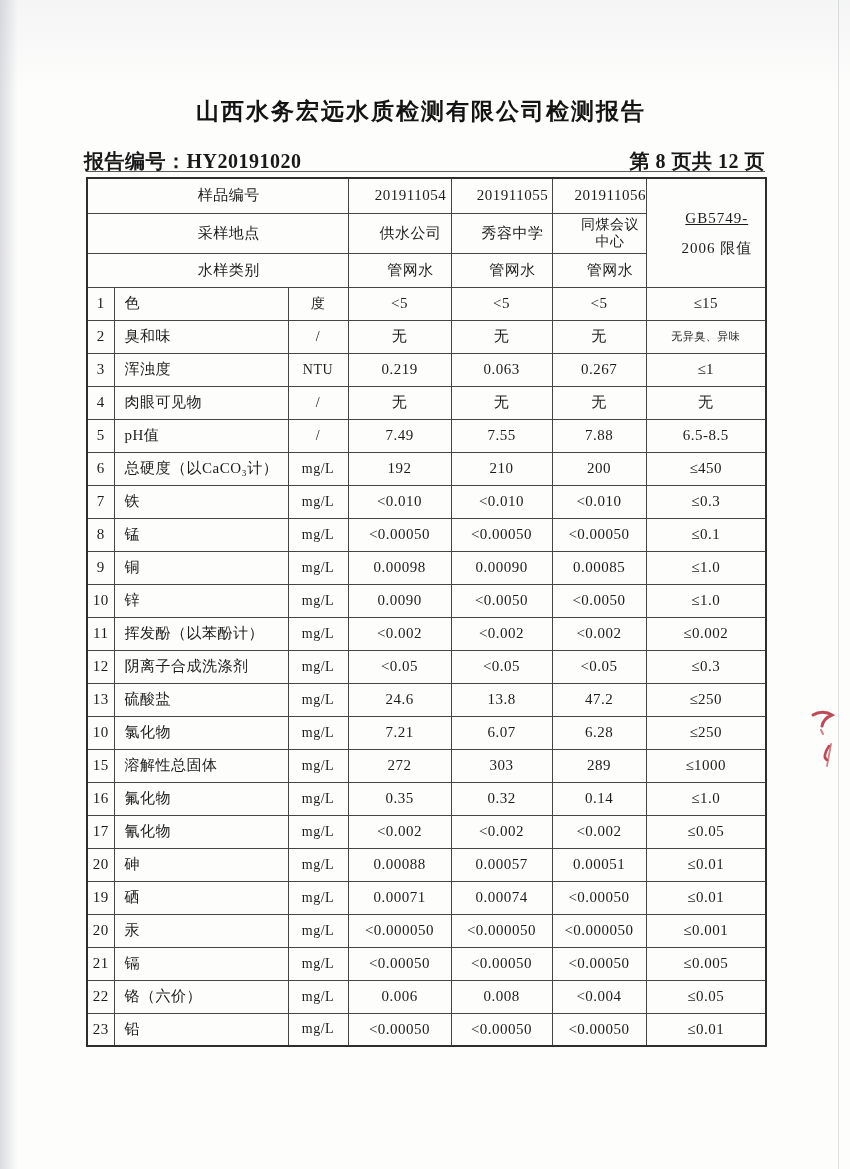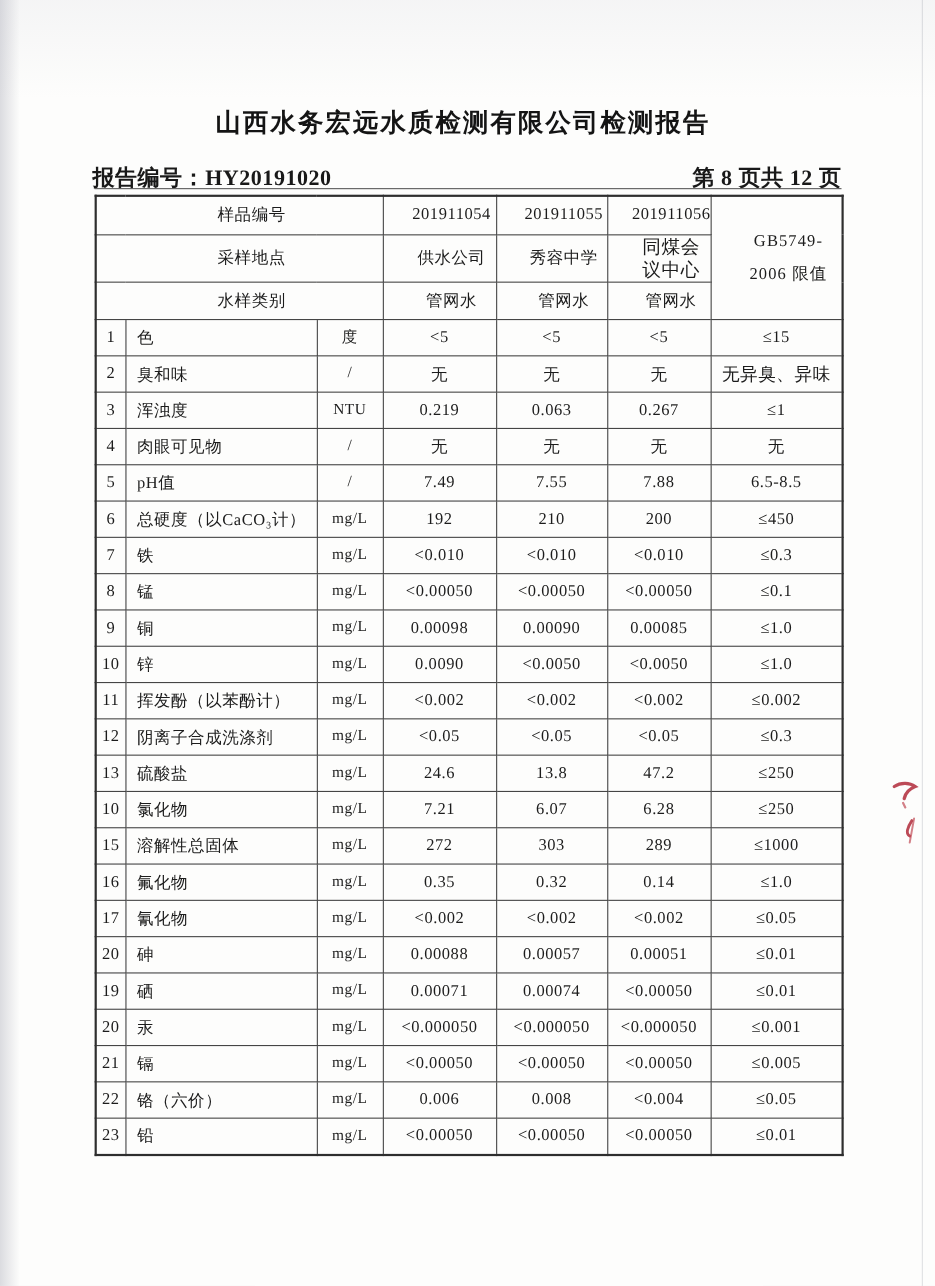--- a/index.html
+++ b/index.html
@@ -78,31 +78,31 @@
   .report-table { border: 2px solid #2e2e2e; }
 
   thead td { height: 35px; padding-left: 22px; }
   tr.hdr-loc td { height: 40px; }
   tr.hdr-type td { height: 34px; }
   tbody td { height: 33px; }
 
   .hdr-label { letter-spacing: 4px; }
   .hdr-num { letter-spacing: 1px; }
 
-  .loc-wrap { display: inline-block; max-width: 58px; font-size: 17px; line-height: 1.25; }
+  .loc-wrap { display: inline-block; max-width: 58px; font-size: 14px; line-height: 1.25; }
 
   .limit-hdr {
     font-size: 15px; letter-spacing: 1px; line-height: 1.2;
   }
-  .limit-hdr .l1 { margin-bottom: 12px; }
+  .limit-hdr .l1 { margin-bottom: 12px; text-decoration: underline; }
 
   .c-no { letter-spacing: 0; }
   .c-param { text-align: left !important; padding-left: 10px; letter-spacing: 1px; }
   .c-unit { font-size: 14px; }
-  .small-text { font-size: 16px; letter-spacing: 0; }
+  .small-text { font-size: 11px; letter-spacing: 0; }
 
   .red-ink { position: absolute; left: 806px; top: 706px; pointer-events: none; }
 </style>
 </head>
 <body>
 
 <div class="page">
 
   <div class="scan-shadow-left"></div>
   <div class="scan-shade-top"></div>

